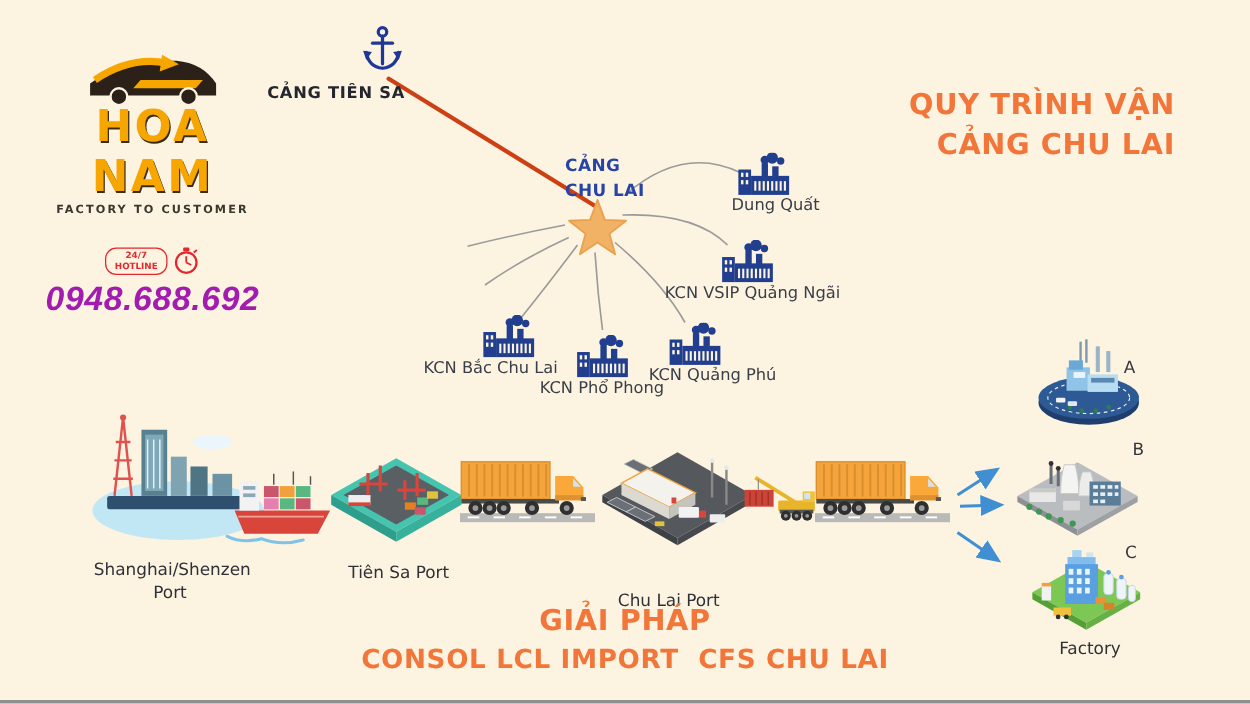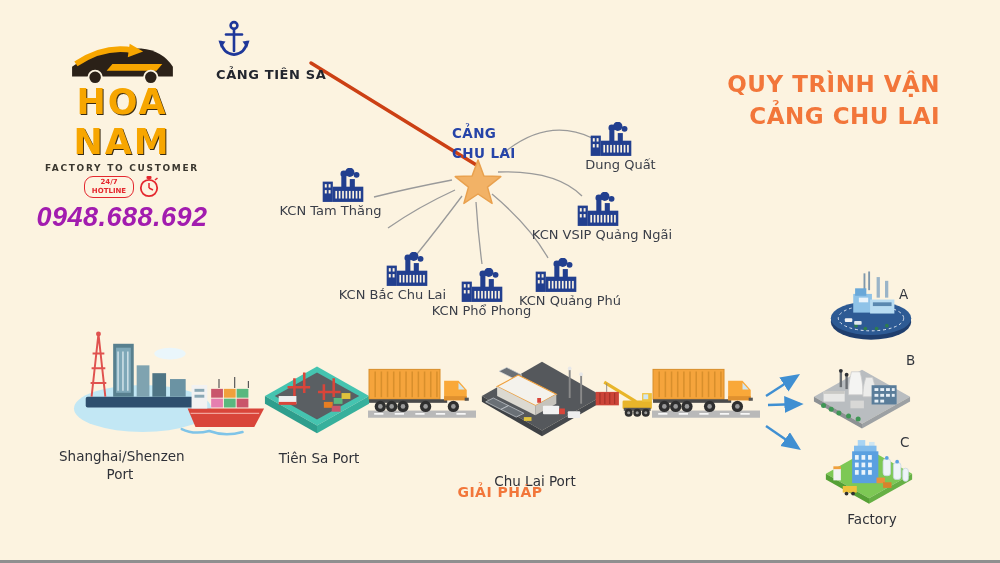--- a/index.html
+++ b/index.html
@@ -9,28 +9,28 @@
     background:#fcf3e0;
   }
   .overlay { position:absolute; left:0; top:0; width:1000px; height:563px; pointer-events:none; }
 
   
   .logo { position:absolute; left:22px; top:38px; width:200px; text-align:center; }
   .logo-truck { display:block; margin:0 auto; }
   .brand { font-size:35px; font-weight:800; letter-spacing:2px; color:#f7a600;
            text-shadow:1px 1px 0 #3a2c14; margin-top:-4px; }
   .tagline { font-size:9px; font-weight:bold; letter-spacing:1.7px; color:#3a372f; margin-top:1px; }
-  .hotline-row { display:flex; justify-content:center; align-items:center; gap:4px; margin-top:2px; }
+  .hotline-row { display:flex; justify-content:center; align-items:center; gap:4px; margin-top:24px; }
   .hotline-badge { border:1.5px solid #e4272e; border-radius:9px; color:#e4272e;
                    font-size:7px; font-weight:bold; padding:1px 7px; line-height:1.25; }
   .phone { font-family:Liberation Sans, sans-serif; font-style:italic; font-weight:bold;
            font-size:27px; color:#a21caf; margin-top:3px; letter-spacing:0.5px; }
 
   
-  .tien-sa { position:absolute; left:216px; top:20px; width:120px; text-align:left; }
+  .tien-sa { position:absolute; left:204px; top:20px; width:120px; text-align:right; }
   .tien-sa-label { font-size:13px; font-weight:800; letter-spacing:0.6px; color:#23262e; margin-top:3px; }
 
   
   .hub-label { position:absolute; left:452px; top:124px; width:80px; text-align:left;
                color:#2644a8; font-weight:800; font-size:13.5px; line-height:1.45; letter-spacing:0.4px; }
   .hub-star { position:absolute; left:453px; top:157px; }
 
   
   .zone { position:absolute; text-align:center; width:145px; }
   .zone svg { display:block; margin:0 auto; }
@@ -39,21 +39,21 @@
   
   .heading { position:absolute; left:700px; top:68px; width:240px; text-align:right;
              color:#f2763a; font-weight:800; font-size:23px; line-height:1.4; letter-spacing:0.5px; }
 
   
   .flow-label { position:absolute; font-size:13.5px; color:#2f3138; text-align:center; line-height:1.35; }
   .variant-letter { position:absolute; font-size:13.5px; color:#33363d; }
 
   
   .solution { position:absolute; left:250px; top:484px; width:500px; text-align:center; color:#f2763a; }
-  .solution-title { font-size:14px; font-weight:800; letter-spacing:0.5px; }
+  .solution-title { font-size:23px; font-weight:800; letter-spacing:0.5px; }
   .solution-sub { font-size:21px; font-weight:800; letter-spacing:0.5px; margin-top:5px; white-space:pre-wrap; }
 
   .bottom-bar { position:absolute; left:0; bottom:0; width:100%; height:3px; background:#8f8f8f; }
 
   .ill { position:absolute; }
 </style>
 </head>
 <body>
 
 <div class="canvas">
@@ -186,26 +186,20 @@
         <use href="#factory-icon"></use>
       </svg>
     <div class="zone-label">KCN Phổ Phong</div>
   </div>
   <div class="zone" style="left:320px; top:252px;">
     <svg width="44" height="34" style="transform:translateX(14px)">
         <use href="#factory-icon"></use>
       </svg>
     <div class="zone-label">KCN Bắc Chu Lai</div>
   </div>
-  <div class="zone" style="left:258px; top:168px;">
-    <svg width="44" height="34" style="transform:translateX(12px)">
-        <use href="#factory-icon"></use>
-      </svg>
-    <div class="zone-label">KCN Tam Thăng</div>
-  </div>
 
   <div class="heading">
     <div>QUY TRÌNH VẬN</div>
     <div>CẢNG CHU LAI</div>
   </div>
 
   <svg class="ill" style="left:72px; top:328px;" width="196" height="108" viewBox="0 0 200 110">
     <ellipse cx="72" cy="82" rx="70" ry="24" fill="#c2e7f4"></ellipse>
     <rect x="14" y="70" width="122" height="11" rx="2" fill="#2e4f6e"></rect>
     <path d="M27,6 L20,70 M27,6 L34,70 M21,26 h12 M20,41 h14 M19,56 h16" stroke="#e0524f" stroke-width="2" fill="none"></path>
@@ -445,27 +439,28 @@
       <circle cx="78" cy="31" r="2" fill="#5aa0e0"></circle>
     <rect x="56" y="48" width="9" height="6" fill="#e8923c"></rect>
     <rect x="63" y="53" width="9" height="6" fill="#d8822c"></rect>
     <rect x="10" y="38" width="8" height="13" fill="#f2f2f2"></rect>
     <rect x="10" y="36" width="8" height="3" fill="#f0a03c"></rect>
     <rect x="20" y="57" width="15" height="7" fill="#f0c23c"></rect>
     <circle cx="24" cy="65" r="2" fill="#2f2f2f"></circle>
       <circle cx="31" cy="65" r="2" fill="#2f2f2f"></circle>
   </svg>
 
-  <div class="flow-label" style="left:59px; top:447px; width:122px;">Shanghai/Shenzen Port</div>
+  <div class="flow-label" style="left:75px; top:447px; width:122px;">Shanghai/Shenzen Port</div>
   <div class="flow-label" style="left:269px; top:449px; width:100px;">Tiên Sa Port</div>
   <div class="flow-label" style="left:485px; top:472px; width:100px;">Chu Lai Port</div>
   <div class="flow-label" style="left:822px; top:510px; width:100px;">Factory</div>
 
   <div class="variant-letter" style="left:899px; top:286px;">A</div>
   <div class="variant-letter" style="left:906px; top:352px;">B</div>
   <div class="variant-letter" style="left:900px; top:434px;">C</div>
 
   <div class="solution">
     <div class="solution-title">GIẢI PHÁP</div>
+    <div class="solution-sub">CONSOL LCL IMPORT  CFS CHU LAI</div>
   </div>
 
   <div class="bottom-bar"></div>
 </div>
 
 </body></html>

